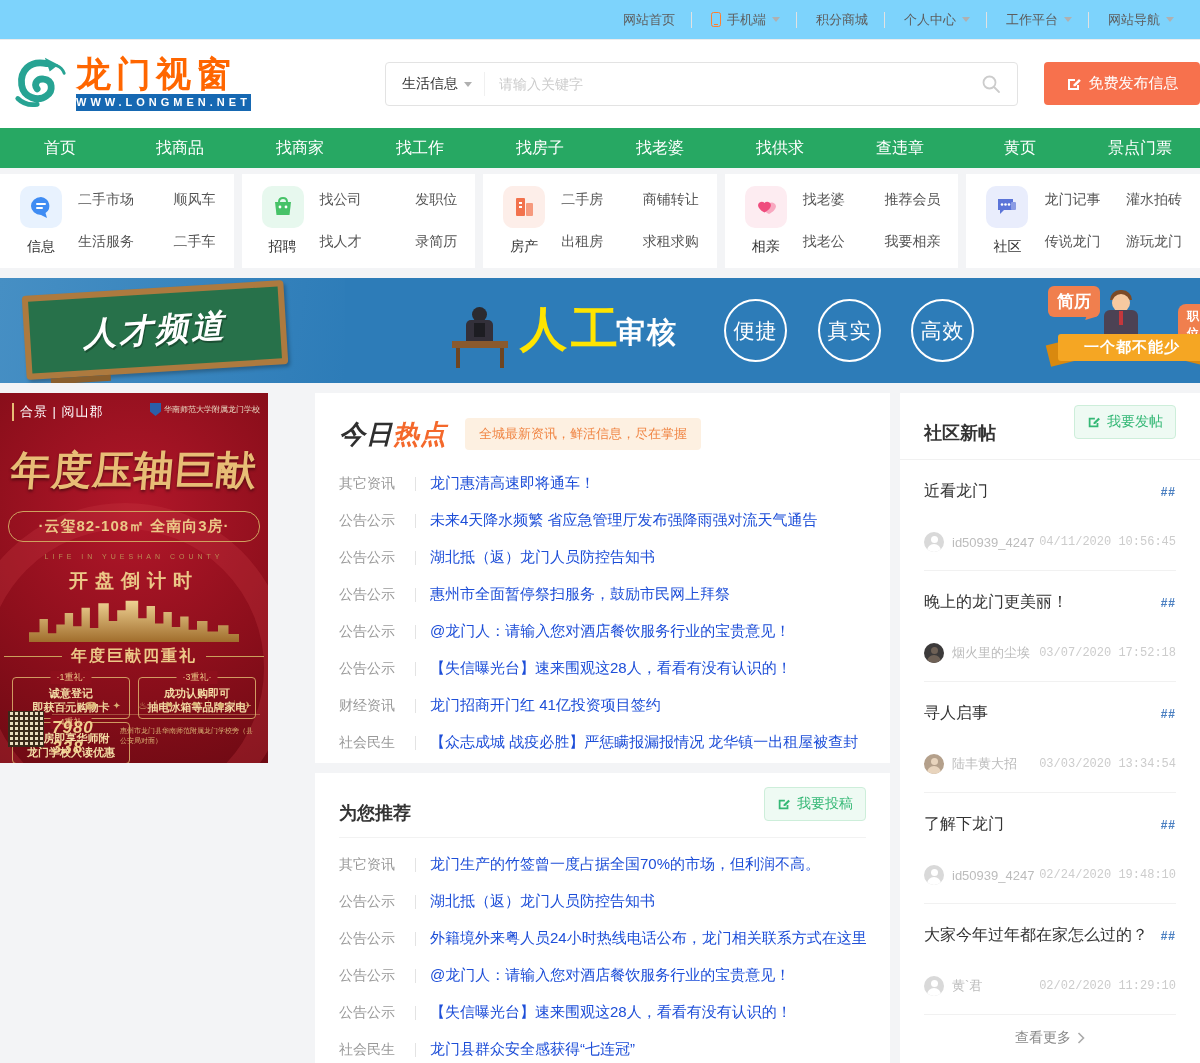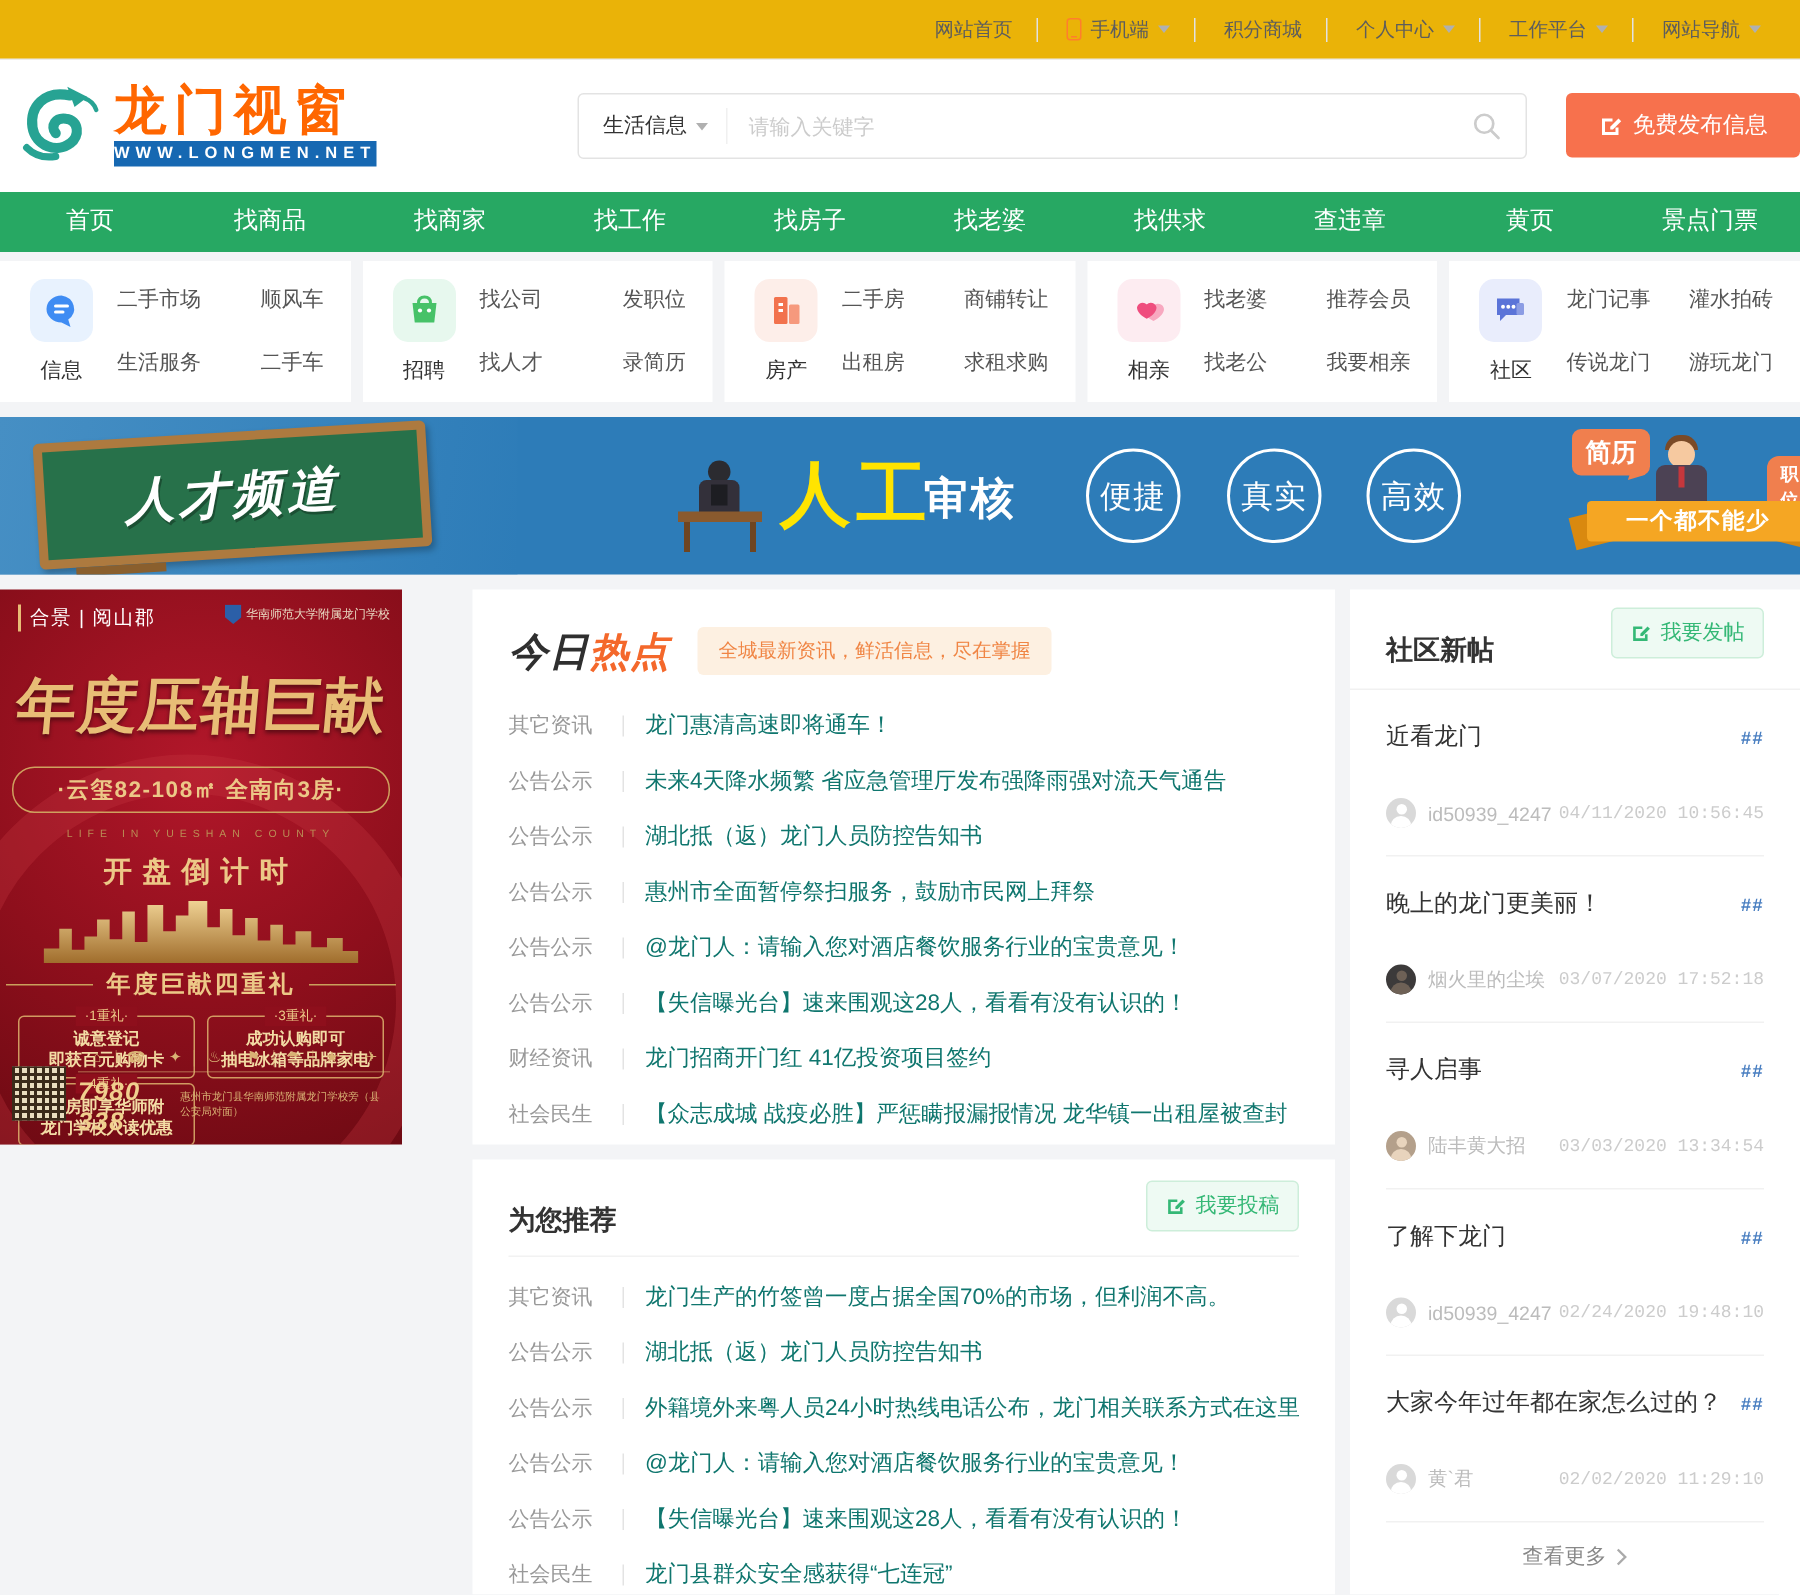--- a/index.html
+++ b/index.html
@@ -1,21 +1,21 @@
 <!DOCTYPE html>
 <html><head>
 <meta charset="utf-8">
 <style>
   * { margin:0; padding:0; box-sizing:border-box; }
   html,body { width:1200px; height:1063px; overflow:hidden; background:#f3f4f6;
     font-family:"Liberation Sans","DejaVu Sans",sans-serif; }
   a { text-decoration:none; color:inherit; cursor:pointer; }
 
   
-  .topbar { height:40px; background:#eab308; border-bottom:1px solid #ececec;
+  .topbar { height:40px; background:#7dd3fc; border-bottom:1px solid #ececec;
     display:flex; align-items:center; justify-content:flex-end; padding-right:10px; }
   .tb-item { display:flex; align-items:center; padding:0 16px; font-size:13px; color:#5d5d5d; height:16px; }
   .tb-item + .tb-item { border-left:1px solid #e2e2e2;padding-left:19px; }
   .caret { width:0; height:0; border:4px solid transparent; border-top:5px solid #b0b0b0; margin-left:6px; margin-top:4px; }
   .phone-ico { width:10px; height:15px; border:1.5px solid #ff7e2d; border-radius:2.5px; margin-right:6px; position:relative; }
   .phone-ico::after { content:""; position:absolute; left:2px; right:2px; bottom:1px; height:1.5px; background:#ff7e2d; }
 
   
   .header { height:88px; background:#fff; position:relative; }
   .logo { position:absolute; left:12px; top:14px; display:flex; align-items:center; gap:6px; }
@@ -123,21 +123,21 @@
   .panel { background:#fff; }
   .panel-hot { height:370px; padding:20px 24px 0; overflow:hidden; }
   .hot-head { display:flex; align-items:center; height:42px; }
   .hot-ta { font-size:26px; font-weight:900; font-style:italic; color:#2f2f2f; letter-spacing:1px; }
   .hot-tb { font-size:26px; font-weight:900; font-style:italic; color:#f4682b; letter-spacing:1px; }
   .hot-tag { margin-left:18px; background:#fdf0e1; color:#f08544; font-size:13px; padding:7px 14px; border-radius:4px; }
   .news-list { margin-top:10px; }
   .news-row { display:flex; align-items:center; height:37px; }
   .news-cat { width:62px; flex-shrink:0; color:#999; font-size:14px; }
   .news-div { width:1px; height:14px; background:#e3e3e3; margin:0 14px; }
-  .news-title { color:#0f766e; font-size:15px; white-space:nowrap; overflow:hidden; }
+  .news-title { color:#1d4ed8; font-size:15px; white-space:nowrap; overflow:hidden; }
   .panel-rec { margin-top:10px; height:290px; padding:14px 24px 0; overflow:hidden; }
   .rec-head { display:flex; justify-content:space-between; align-items:flex-start; padding-bottom:12px; border-bottom:1px solid #f2f2f2; }
   .rec-title { font-size:18px; font-weight:bold; color:#333; margin-top:14px; }
   .mint-btn { background:#eefaf3; border:1px solid #cdeeda; color:#35b876; font-size:14px; padding:7px 12px; border-radius:4px;
     display:flex; align-items:center; gap:6px; cursor:pointer; }
   .panel-rec .news-list { margin-top:8px; }
 
   
   .right { position:absolute; left:900px; top:0; width:300px; height:670px; background:#fff; padding:12px 24px 0; overflow:hidden; }
   .com-head { display:flex; justify-content:space-between; align-items:flex-start; }

